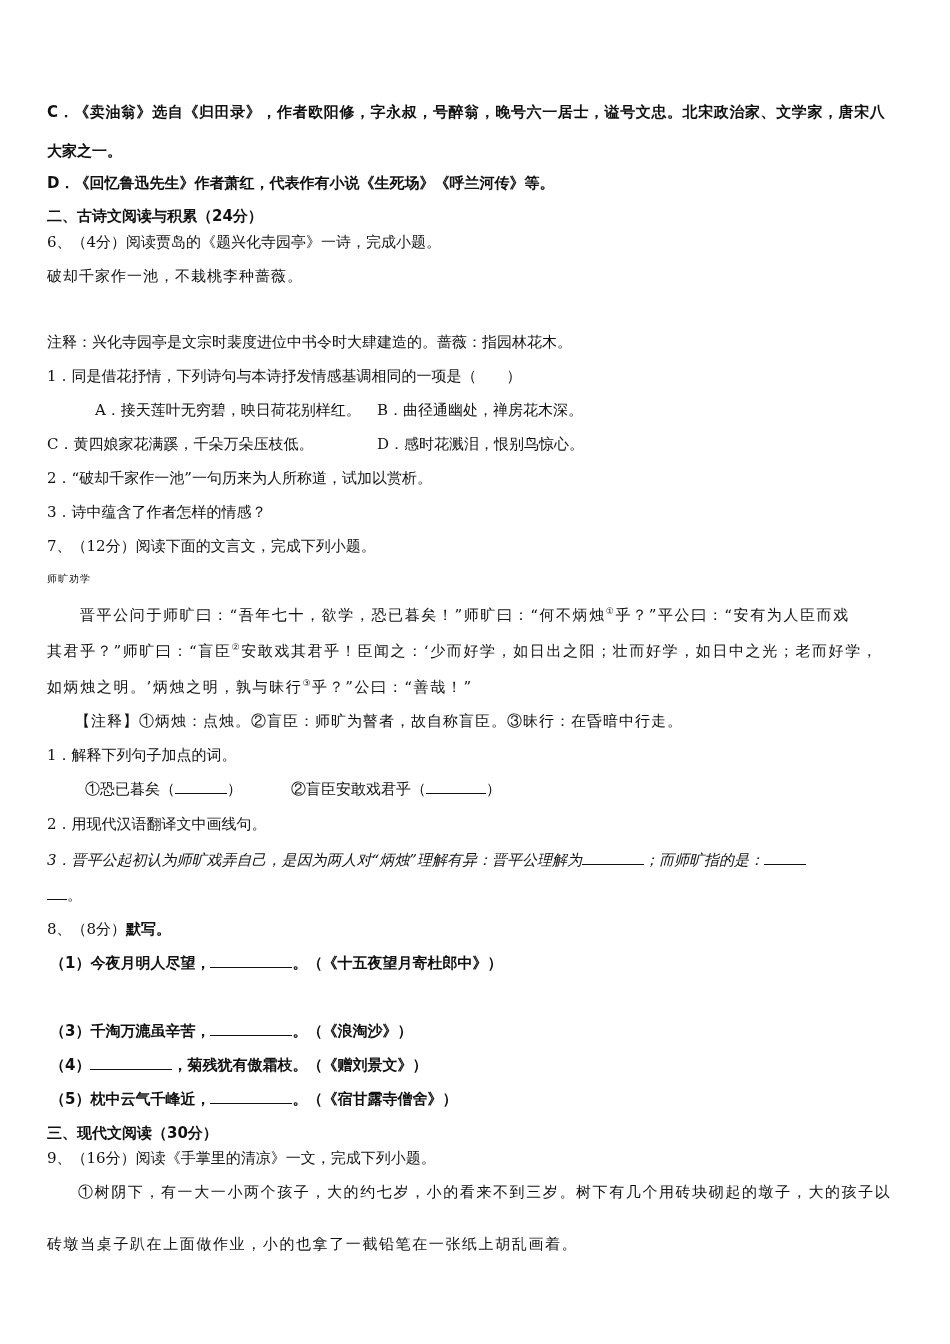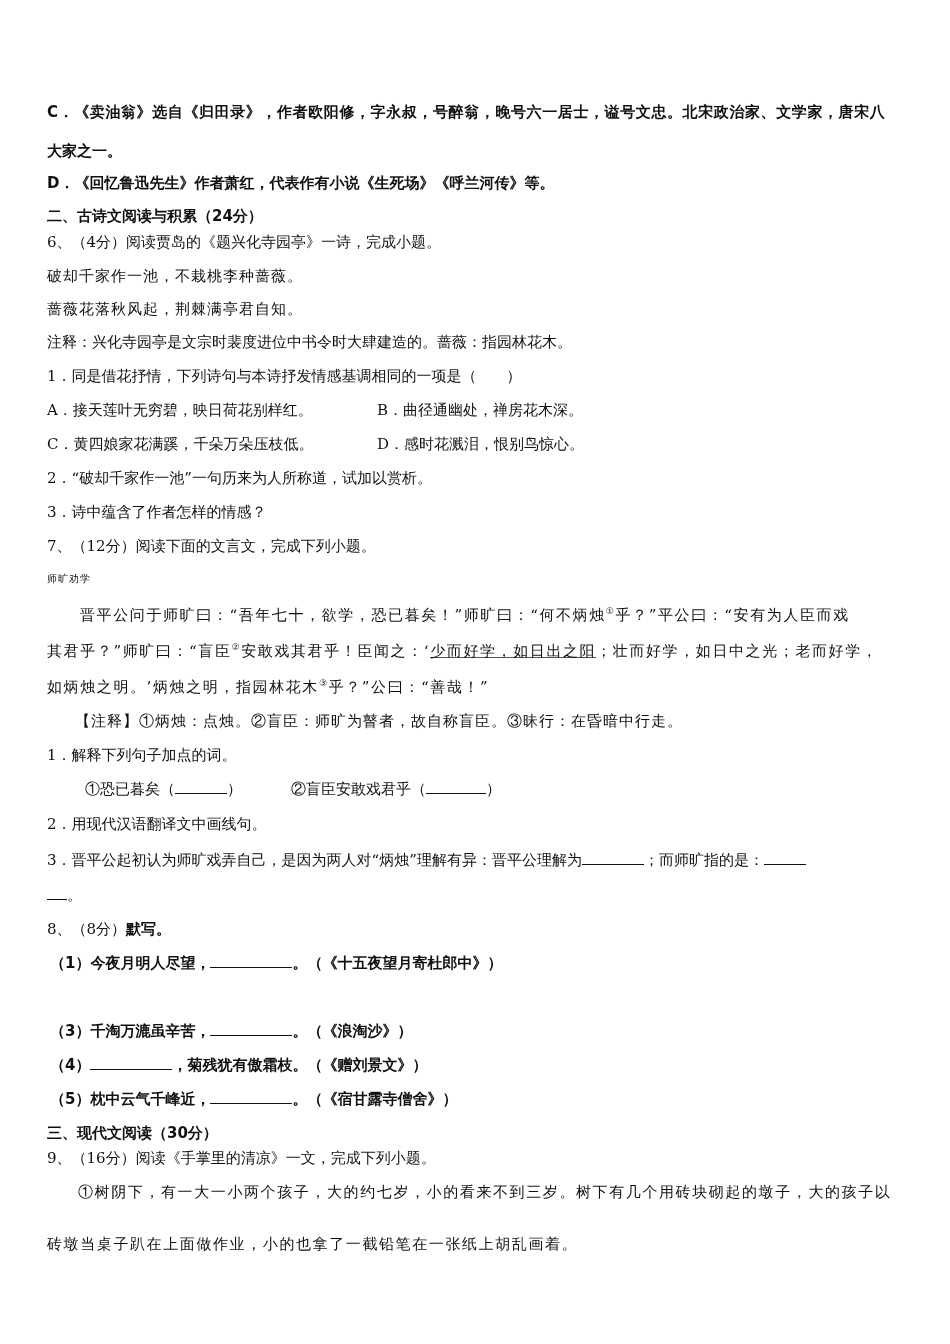--- a/index.html
+++ b/index.html
@@ -2,70 +2,69 @@
 <html><head>
 <meta charset="utf-8">
 <style>
   html, body { margin: 0; padding: 0; background: #ffffff; }
   body { width: 950px; height: 1344px; position: relative; overflow: hidden; color: #111; font-family: "DejaVu Serif", "Liberation Serif", serif; }
   .page { position: absolute; left: 0; top: 0; width: 846px; height: 1344px; }
   .ln { position: absolute; left: 47px; font-size: 15px; white-space: nowrap; line-height: 20px; }
   .bold { font-weight: bold; font-family: "DejaVu Sans", "Liberation Sans", sans-serif; }
   .kai { font-family: "DejaVu Serif", "Liberation Serif", serif; letter-spacing: 1px; }
   .indent { left: 80px; }
-  .ul { text-decoration: underline; text-decoration-color: #555; }
+  .ul { text-decoration-color: #555; }
   .sp { letter-spacing: 1.6px; }
   sup { font-size: 9px; vertical-align: super; line-height: 0; }
   .blank { display: inline-block; border-bottom: 1px solid #111; height: 14px; vertical-align: baseline; }
 </style>
 </head>
 <body>
 
 <div class="page">
 
   <div class="ln bold" style="top:102px; letter-spacing:0.6px;">C．《卖油翁》选自《归田录》，作者欧阳修，字永叔，号醉翁，晚号六一居士，谥号文忠。北宋政治家、文学家，唐宋八</div>
   <div class="ln bold" style="top:141px;">大家之一。</div>
   <div class="ln bold" style="top:173px;text-align:right;">D．《回忆鲁迅先生》作者萧红，代表作有小说《生死场》《呼兰河传》等。</div>
 
   <div class="ln bold" style="top:206px;">二、古诗文阅读与积累（24分）</div>
   <div class="ln" style="top:232px;">6、（4分）阅读贾岛的《题兴化寺园亭》一诗，完成小题。</div>
   <div class="ln kai" style="top:266px;">破却千家作一池，不栽桃李种蔷薇。</div>
-  <div class="ln kai" style="top:299px;">蔷薇花落秋风起，荆棘满亭君自知。</div>
   <div class="ln" style="top:332px;">注释：兴化寺园亭是文宗时裴度进位中书令时大肆建造的。蔷薇：指园林花木。</div>
   <div class="ln" style="top:366px;">1．同是借花抒情，下列诗句与本诗抒发情感基调相同的一项是（　　）</div>
-  <div class="ln" style="top:400px;">A．接天莲叶无穷碧，映日荷花别样红。</div>
+  <div class="ln" style="top:400px;margin-left:48px;">A．接天莲叶无穷碧，映日荷花别样红。</div>
   <div class="ln" style="top:400px; left:377px;">B．曲径通幽处，禅房花木深。</div>
   <div class="ln" style="top:434px;">C．黄四娘家花满蹊，千朵万朵压枝低。</div>
   <div class="ln" style="top:434px; left:377px;">D．感时花溅泪，恨别鸟惊心。</div>
   <div class="ln" style="top:468px;">2．“破却千家作一池”一句历来为人所称道，试加以赏析。</div>
   <div class="ln" style="top:502px;">3．诗中蕴含了作者怎样的情感？</div>
 
   <div class="ln" style="top:536px;">7、（12分）阅读下面的文言文，完成下列小题。</div>
   <div class="ln kai" style="top:569px; font-size:10px;">师旷劝学</div>
 
   <div class="ln kai indent sp" style="top:605px;">
     <span>晋平公问于师旷曰：“吾年七十，欲学，恐已暮矣！”师旷曰：“何不炳烛</span><sup>①</sup><span>乎？”平公曰：“安有为人臣而戏</span>
   </div>
   <div class="ln kai sp" style="top:641px;">
     <span>其君乎？”师旷曰：“盲臣</span><sup>②</sup><span>安敢戏其君乎！臣闻之：‘</span><span class="ul">少而好学，如日出之阳</span><span>；壮而好学，如日中之光；老而好学，</span>
   </div>
   <div class="ln kai sp" style="top:677px;">
-    <span>如炳烛之明。’炳烛之明，指园林花木</span><sup>③</sup><span>乎？”公曰：“善哉！”</span>
+    <span>如炳烛之明。’炳烛之明，孰与昧行</span><sup>③</sup><span>乎？”公曰：“善哉！”</span>
   </div>
 
   <div class="ln kai" style="top:711px; left:75px;">【注释】①炳烛：点烛。②盲臣：师旷为瞽者，故自称盲臣。③昧行：在昏暗中行走。</div>
   <div class="ln" style="top:745px;">1．解释下列句子加点的词。</div>
   <div class="ln" style="top:779px;margin-left:38px;">
     <span>①恐已暮矣（</span><span class="blank" style="width:52px;"></span><span>）</span>
   </div>
   <div class="ln" style="top:779px; left:291px;">
     <span>②盲臣安敢戏君乎（</span><span class="blank" style="width:60px;"></span><span>）</span>
   </div>
   <div class="ln" style="top:814px;">2．用现代汉语翻译文中画线句。</div>
-  <div class="ln" style="top:850px;">
+  <div class="ln" style="top:850px;font-style:italic;">
     <span>3．晋平公起初认为师旷戏弄自己，是因为两人对“炳烛”理解有异：晋平公理解为</span><span class="blank" style="width:62px;"></span><span>；而师旷指的是：</span><span class="blank" style="width:42px;"></span>
   </div>
   <div class="ln" style="top:885px;">
     <span class="blank" style="width:20px;"></span><span>。</span>
   </div>
 
   <div class="ln" style="top:919px;">
     <span>8、（8分）</span><span class="bold">默写。</span>
   </div>
 

